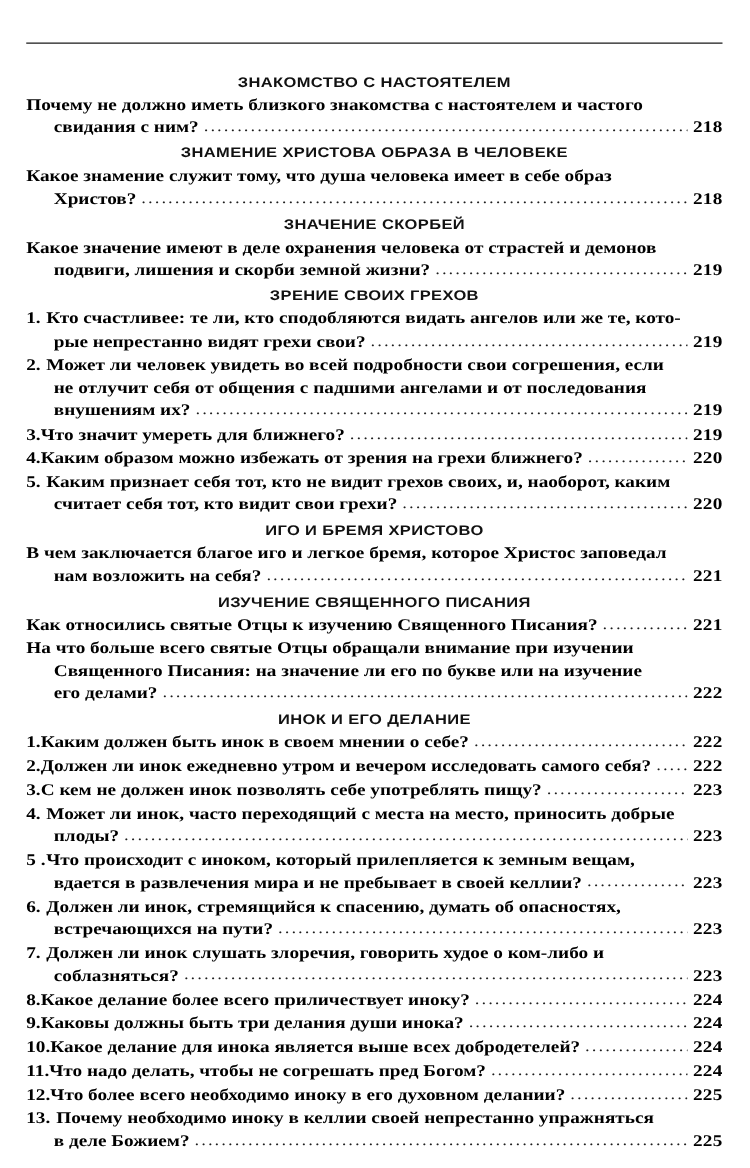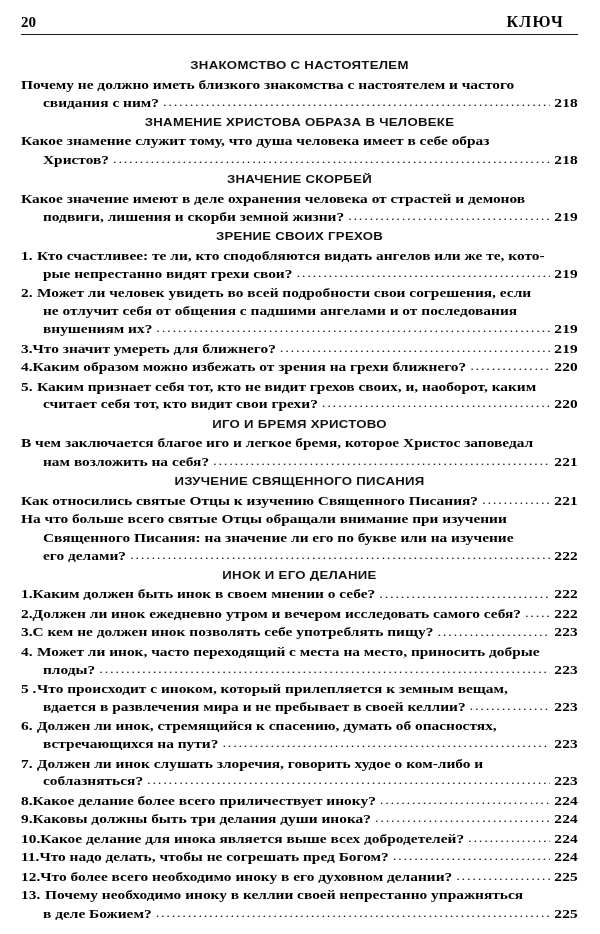--- a/index.html
+++ b/index.html
@@ -134,24 +134,20 @@
     font-size: 15.4px;
     min-width: 26px;
     letter-spacing: 0.2px;
   }
 </style>
 </head>
 <body>
 
 <div class="page">
 
-  <div class="running-head">
-    <span class="folio">20</span>
-    <span class="book-title">КЛЮЧ</span>
-  </div>
   <div class="head-rule"></div>
 
   <div class="toc" id="toc-root" style="transform-origin: left top; transform: scale(1, 0.8452);">
       <div class="section-heading">ЗНАКОМСТВО С НАСТОЯТЕЛЕМ</div>
       <div class="entry">
         <div class="line"><span class="txt">Почему не должно иметь близкого знакомства с настоятелем и частого</span></div>
         <div class="line indent-1">
           <div class="leader-row">
             <span class="txt">свидания с ним?</span>
             <span class="dots">......................................................................................................................................................................................................................</span>

